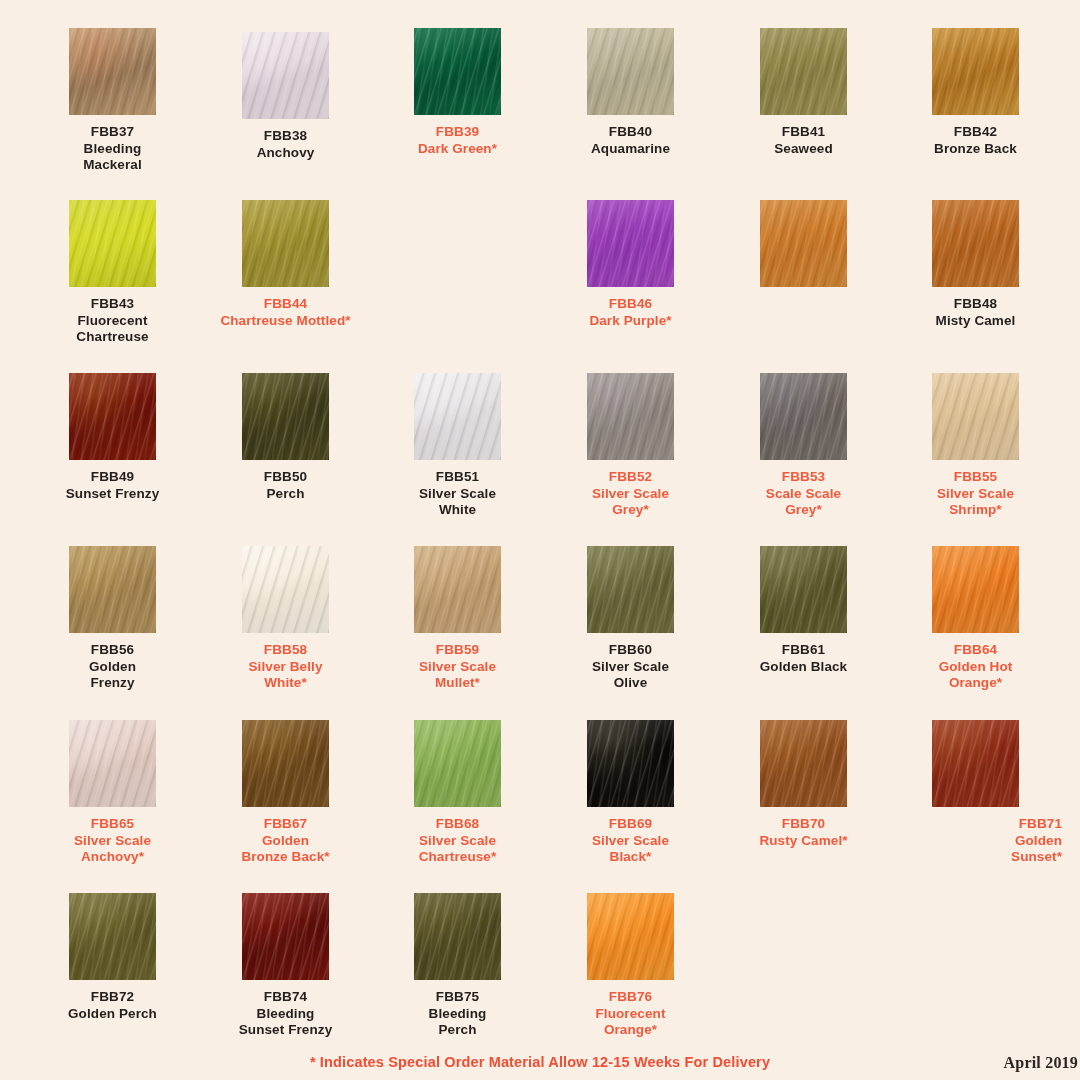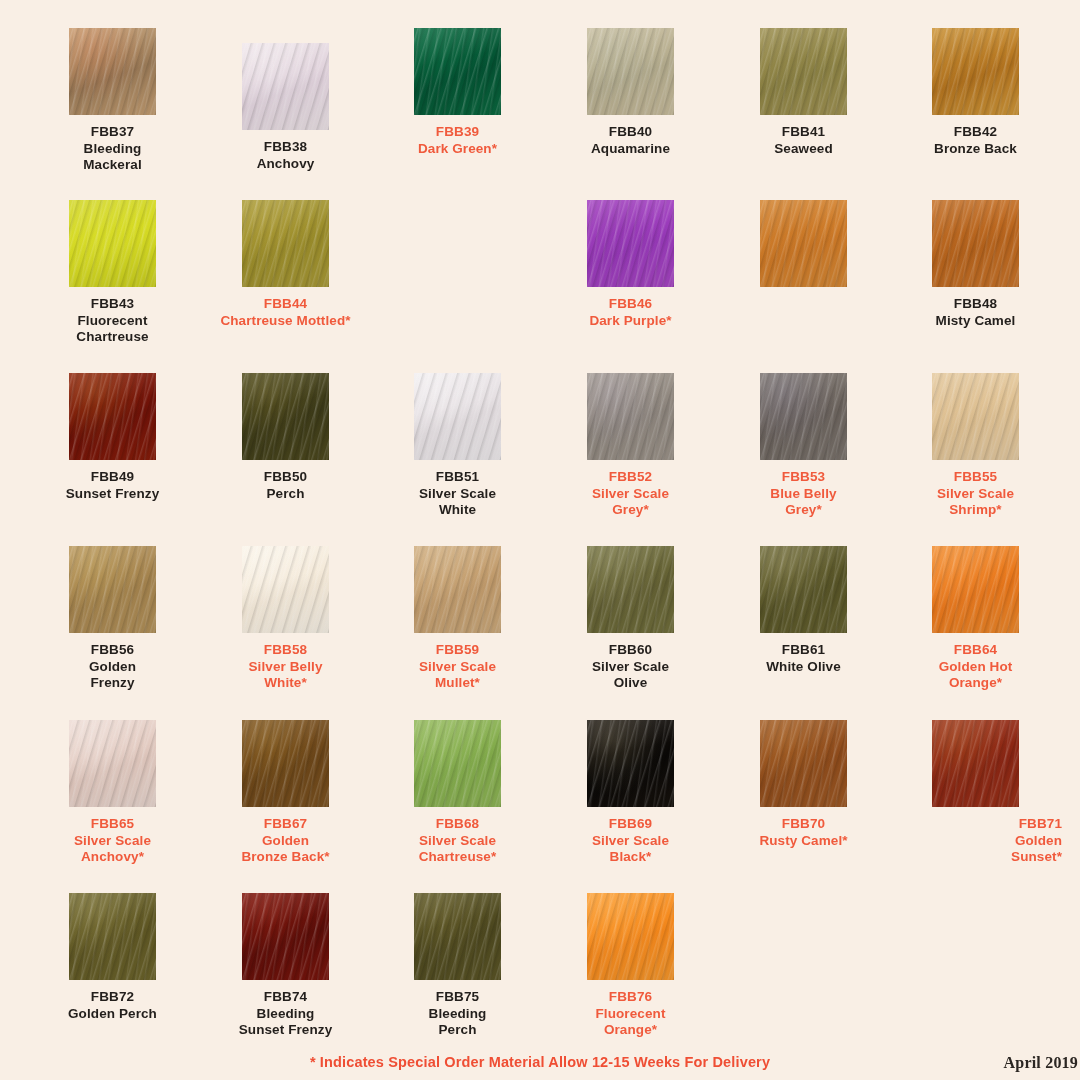--- a/index.html
+++ b/index.html
@@ -117,21 +117,21 @@
 </head>
 <body>
 
 <div id="swatch-grid">
     <div class="swatch-cell" style="left: 26px; top: 28px;">
       <div class="swatch-chip" style="background: radial-gradient(at 28% 22%, rgba(224, 86, 43, 0.18) 0%, rgba(0, 0, 0, 0) 58%), linear-gradient(160deg, rgb(199, 160, 115) 0%, rgb(154, 122, 87) 55%, rgb(199, 160, 115) 100%);"></div>
       <div class="swatch-label std">FBB37
 Bleeding
 Mackeral</div>
     </div>
-    <div class="swatch-cell" style="left: 199px; top: 43px;">
+    <div class="swatch-cell" style="left: 199px; top: 32px;">
       <div class="swatch-chip" style="background: radial-gradient(at 28% 22%, rgba(255, 255, 255, 0.18) 0%, rgba(0, 0, 0, 0) 58%), linear-gradient(160deg, rgb(240, 230, 234) 0%, rgb(222, 208, 218) 55%, rgb(240, 230, 234) 100%);"></div>
       <div class="swatch-label std">FBB38
 Anchovy</div>
     </div>
     <div class="swatch-cell" style="left: 371px; top: 28px;">
       <div class="swatch-chip" style="background: radial-gradient(at 28% 22%, rgba(14, 125, 76, 0.18) 0%, rgba(0, 0, 0, 0) 58%), linear-gradient(160deg, rgb(10, 106, 64) 0%, rgb(3, 82, 50) 55%, rgb(10, 106, 64) 100%);"></div>
       <div class="swatch-label special">FBB39
 Dark Green*</div>
     </div>
     <div class="swatch-cell" style="left: 544px; top: 28px;">
@@ -191,21 +191,21 @@
     </div>
     <div class="swatch-cell" style="left: 544px; top: 373px;">
       <div class="swatch-chip" style="background: radial-gradient(at 28% 22%, rgba(185, 176, 214, 0.18) 0%, rgba(0, 0, 0, 0) 58%), linear-gradient(160deg, rgb(159, 150, 140) 0%, rgb(141, 133, 125) 55%, rgb(159, 150, 140) 100%);"></div>
       <div class="swatch-label special">FBB52
 Silver Scale
 Grey*</div>
     </div>
     <div class="swatch-cell" style="left: 717px; top: 373px;">
       <div class="swatch-chip" style="background: radial-gradient(at 28% 22%, rgba(139, 134, 181, 0.18) 0%, rgba(0, 0, 0, 0) 58%), linear-gradient(160deg, rgb(124, 116, 109) 0%, rgb(107, 99, 93) 55%, rgb(124, 116, 109) 100%);"></div>
       <div class="swatch-label special">FBB53
-Blue Belly
+Scale Scale
 Grey*</div>
     </div>
     <div class="swatch-cell" style="left: 889px; top: 373px;">
       <div class="swatch-chip" style="background: radial-gradient(at 28% 22%, rgba(201, 168, 119, 0.18) 0%, rgba(0, 0, 0, 0) 58%), linear-gradient(160deg, rgb(232, 205, 163) 0%, rgb(223, 193, 147) 55%, rgb(232, 205, 163) 100%);"></div>
       <div class="swatch-label special">FBB55
 Silver Scale
 Shrimp*</div>
     </div>
     <div class="swatch-cell" style="left: 26px; top: 546px;">
       <div class="swatch-chip" style="background: radial-gradient(at 28% 22%, rgba(216, 188, 90, 0.18) 0%, rgba(0, 0, 0, 0) 58%), linear-gradient(160deg, rgb(182, 148, 91) 0%, rgb(163, 130, 77) 55%, rgb(182, 148, 91) 100%);"></div>
@@ -227,21 +227,21 @@
     </div>
     <div class="swatch-cell" style="left: 544px; top: 546px;">
       <div class="swatch-chip" style="background: radial-gradient(at 28% 22%, rgba(183, 179, 142, 0.18) 0%, rgba(0, 0, 0, 0) 58%), linear-gradient(160deg, rgb(115, 113, 61) 0%, rgb(99, 96, 51) 55%, rgb(115, 113, 61) 100%);"></div>
       <div class="swatch-label std">FBB60
 Silver Scale
 Olive</div>
     </div>
     <div class="swatch-cell" style="left: 717px; top: 546px;">
       <div class="swatch-chip" style="background: radial-gradient(at 28% 22%, rgba(214, 203, 154, 0.18) 0%, rgba(0, 0, 0, 0) 58%), linear-gradient(160deg, rgb(103, 99, 48) 0%, rgb(86, 83, 38) 55%, rgb(103, 99, 48) 100%);"></div>
       <div class="swatch-label std">FBB61
-White Olive</div>
+Golden Black</div>
     </div>
     <div class="swatch-cell" style="left: 889px; top: 546px;">
       <div class="swatch-chip" style="background: radial-gradient(at 28% 22%, rgba(255, 178, 106, 0.18) 0%, rgba(0, 0, 0, 0) 58%), linear-gradient(160deg, rgb(241, 138, 43) 0%, rgb(232, 118, 26) 55%, rgb(241, 138, 43) 100%);"></div>
       <div class="swatch-label special">FBB64
 Golden Hot
 Orange*</div>
     </div>
     <div class="swatch-cell" style="left: 26px; top: 720px;">
       <div class="swatch-chip" style="background: radial-gradient(at 28% 22%, rgba(255, 255, 255, 0.18) 0%, rgba(0, 0, 0, 0) 58%), linear-gradient(160deg, rgb(237, 218, 210) 0%, rgb(224, 199, 189) 55%, rgb(237, 218, 210) 100%);"></div>
       <div class="swatch-label special">FBB65

